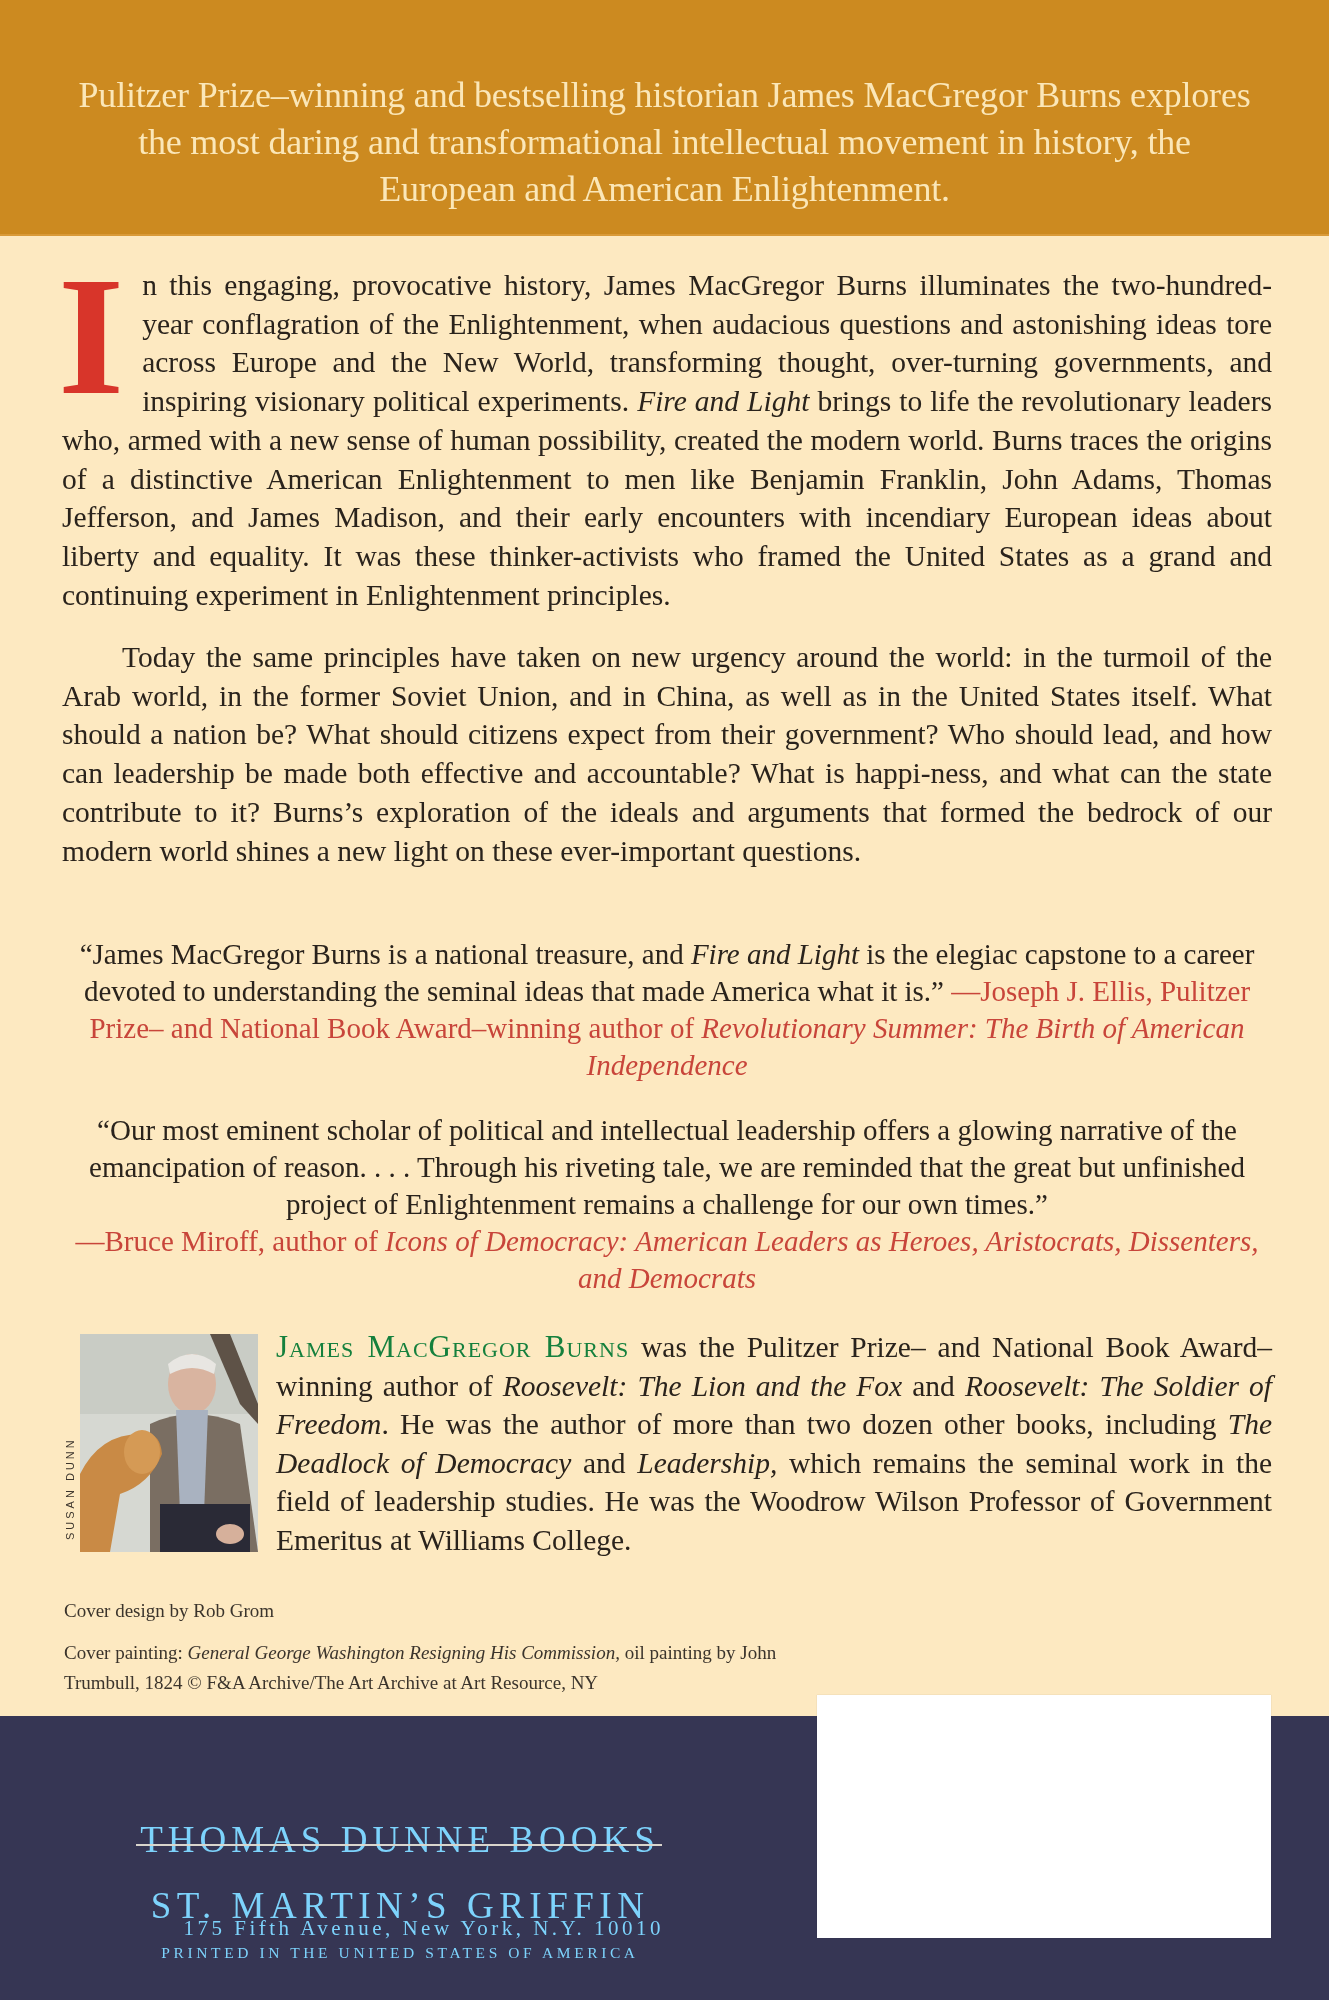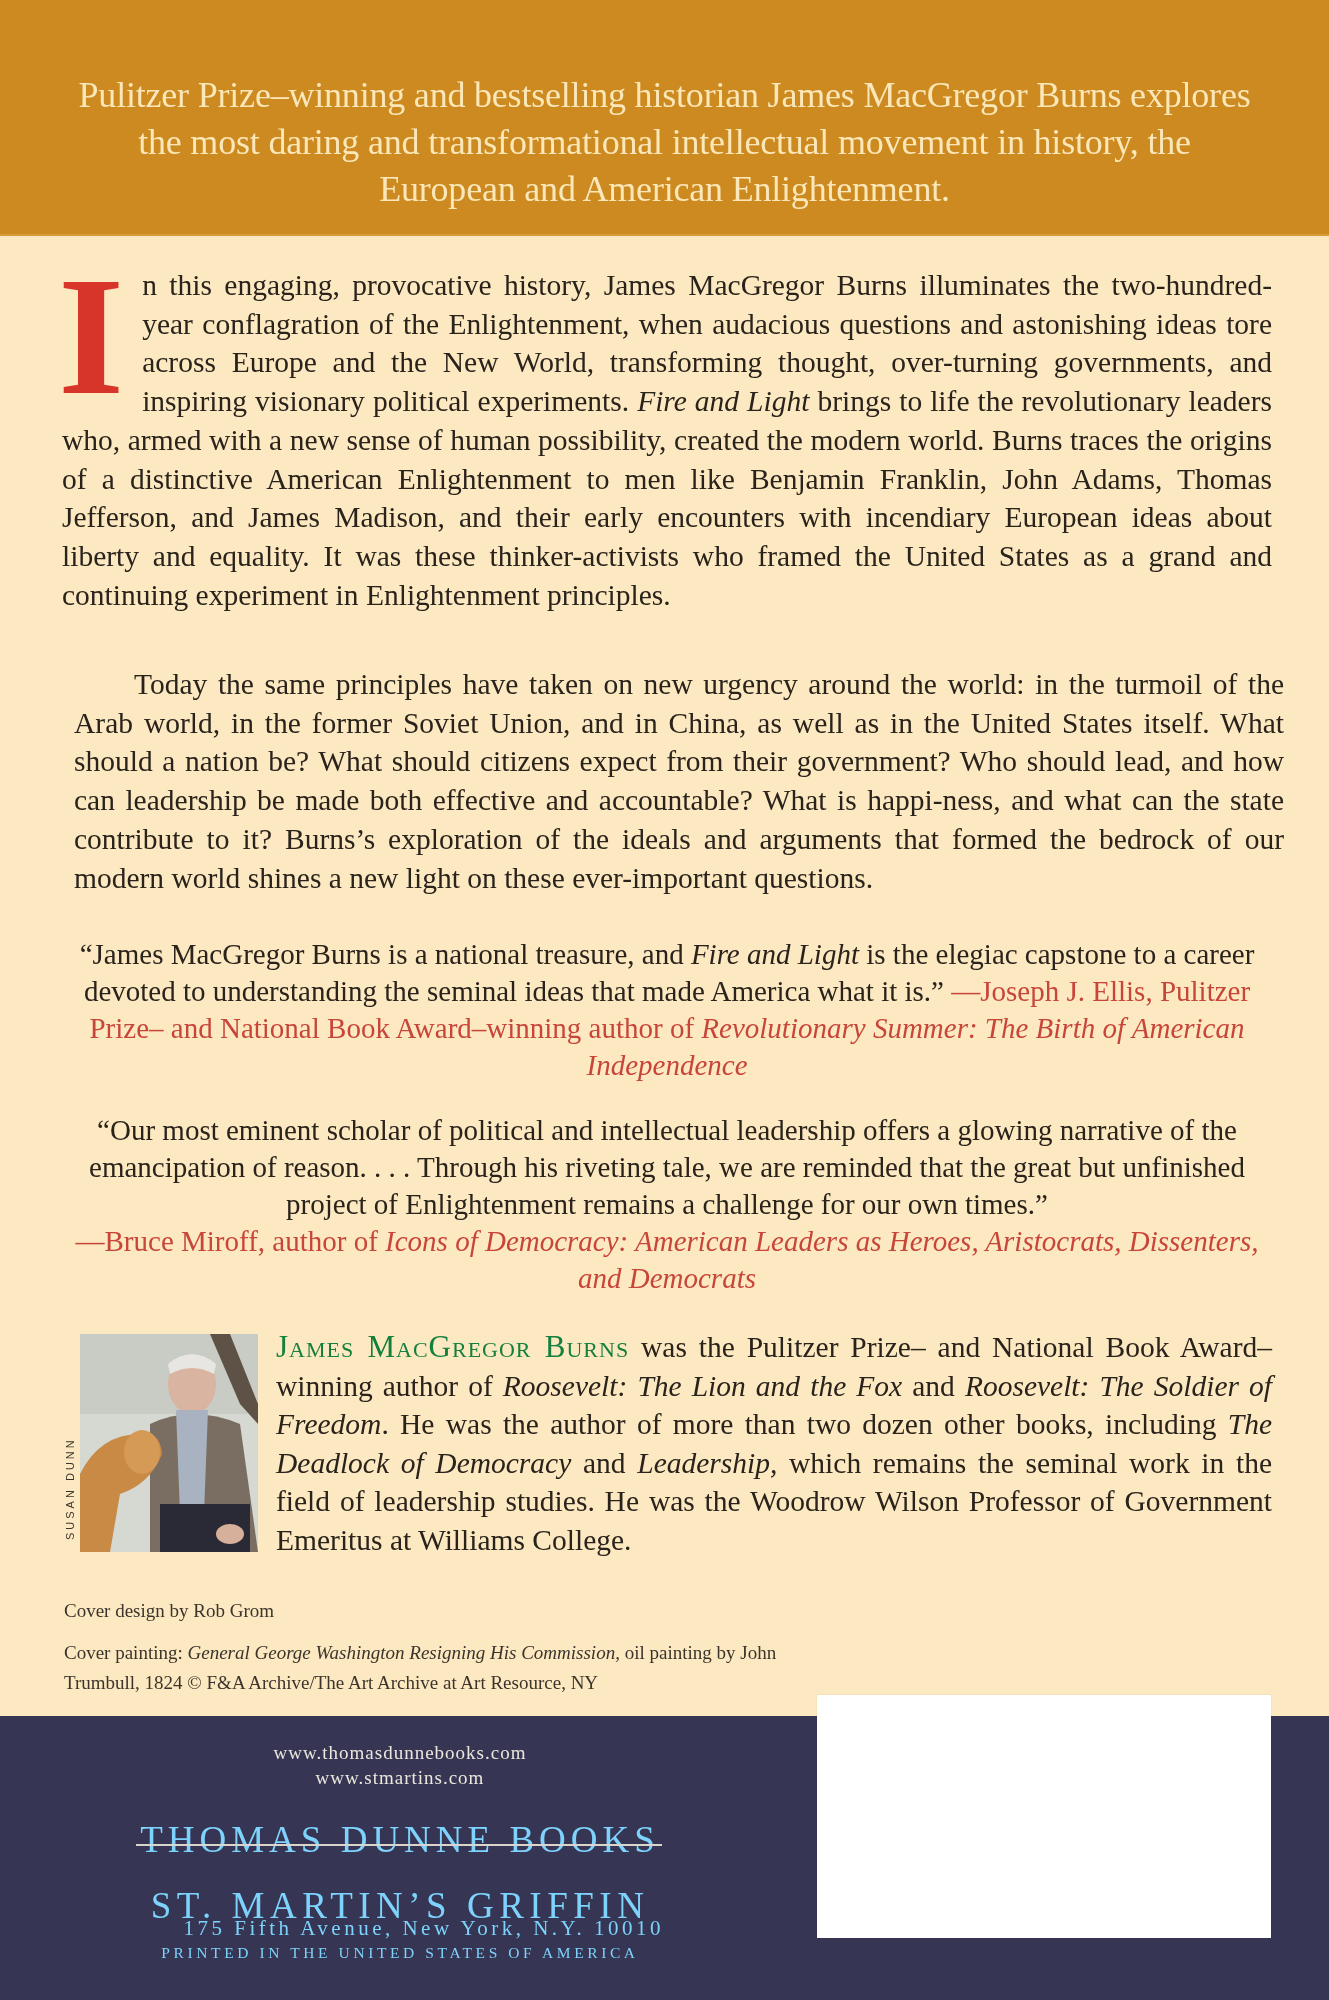--- a/index.html
+++ b/index.html
@@ -3,21 +3,21 @@
 <meta charset="utf-8">
 <style>
   html, body { margin:0; padding:0; }
   body { width:1329px; height:2000px; position:relative; overflow:hidden; background:#fde9c1; font-family:"Liberation Serif","DejaVu Serif",serif; color:#2a231c; }
   .band-top { position:absolute; left:0; top:0; width:1329px; height:236px; background:#cc8a20; border-bottom:2px solid #d99a38; box-sizing:border-box; }
   .band-top p { margin:8px; position:absolute; left:60px; right:60px; top:64px; text-align:center; color:#fbe7b8; font-size:36px; line-height:47px; letter-spacing:-0.2px; }
   .body-area { position:absolute; left:0; top:236px; width:1329px; height:1480px; background:#fde9c1; }
   .para { position:absolute; left:62px; width:1210px; font-size:29.5px; line-height:38.7px; text-align:justify; color:#2a231c; }
   .p1 { top:30px; }
   .dropcap { float:left; color:#d8352a; font-size:170px; line-height:128px; height:142px; margin:6px 18px 0 -4px; font-weight:bold; font-family:"Liberation Serif",serif; }
-  .p2 { top:429px; text-indent:60px;margin-left:12px; }
+  .p2 { top:402px; text-indent:60px; }
   em, .it { }
   .quote { position:absolute; left:62px; width:1210px; text-align:center; font-size:29px; line-height:37px; }
   .q1 { top:700px; }
   .q2 { top:876px; }
   .red { color:#c8453a; }
   .photo { position:absolute; left:80px; top:1334px; width:178px; height:218px; overflow:hidden; background:#cfcfca; }
   .credit-vert { position:absolute; left:64px; top:1540px; transform:rotate(-90deg); transform-origin:left top; font-size:11px; letter-spacing:3px; color:#3b342c; font-family:"Liberation Sans",sans-serif; }
   .bio { position:absolute; left:276px; top:1328px; width:996px; font-size:29.5px; line-height:38.5px; text-align:justify; }
   .smallcaps-name { color:#15803d; font-size:31px; letter-spacing:1px; }
   .cover-credit { position:absolute; left:64px; font-size:19px; line-height:30px; color:#3b342c; }
@@ -76,24 +76,20 @@
 <div class="bio">
   <span class="smallcaps-name" style="font-variant:small-caps;">James MacGregor Burns</span><span> was the Pulitzer Prize– and National Book Award–winning author of </span><em>Roosevelt: The Lion and the Fox</em><span> and </span><em>Roosevelt: The Soldier of Freedom</em><span>. He was the author of more than two dozen other books, including </span><em>The Deadlock of Democracy</em><span> and </span><em>Leadership,</em><span> which remains the seminal work in the field of leadership studies. He was the Woodrow Wilson Professor of Government Emeritus at Williams College.</span>
 </div>
 
 <div class="cover-credit cc1">Cover design by Rob Grom</div>
 <div class="cover-credit cc2" style="width:780px;">
   <span>Cover painting: </span><em>General George Washington Resigning His Commission,</em><span> oil painting by John Trumbull, 1824 © F&amp;A Archive/The Art Archive at Art Resource, NY</span>
 </div>
 
 <div class="footer">
-  <div class="urls">
-    <div>www.thomasdunnebooks.com</div>
-    <div>www.stmartins.com</div>
-  </div>
   <div class="pub pub1">THOMAS DUNNE BOOKS</div>
   <div class="rule"></div>
   <div class="pub pub2">ST. MARTIN’S GRIFFIN</div>
   <div class="pub addr">175 Fifth Avenue, New York, N.Y. 10010</div>
   <div class="pub printed">PRINTED IN THE UNITED STATES OF AMERICA</div>
 </div>
 
 <div class="barcode-box"></div>
 
 </body></html>

